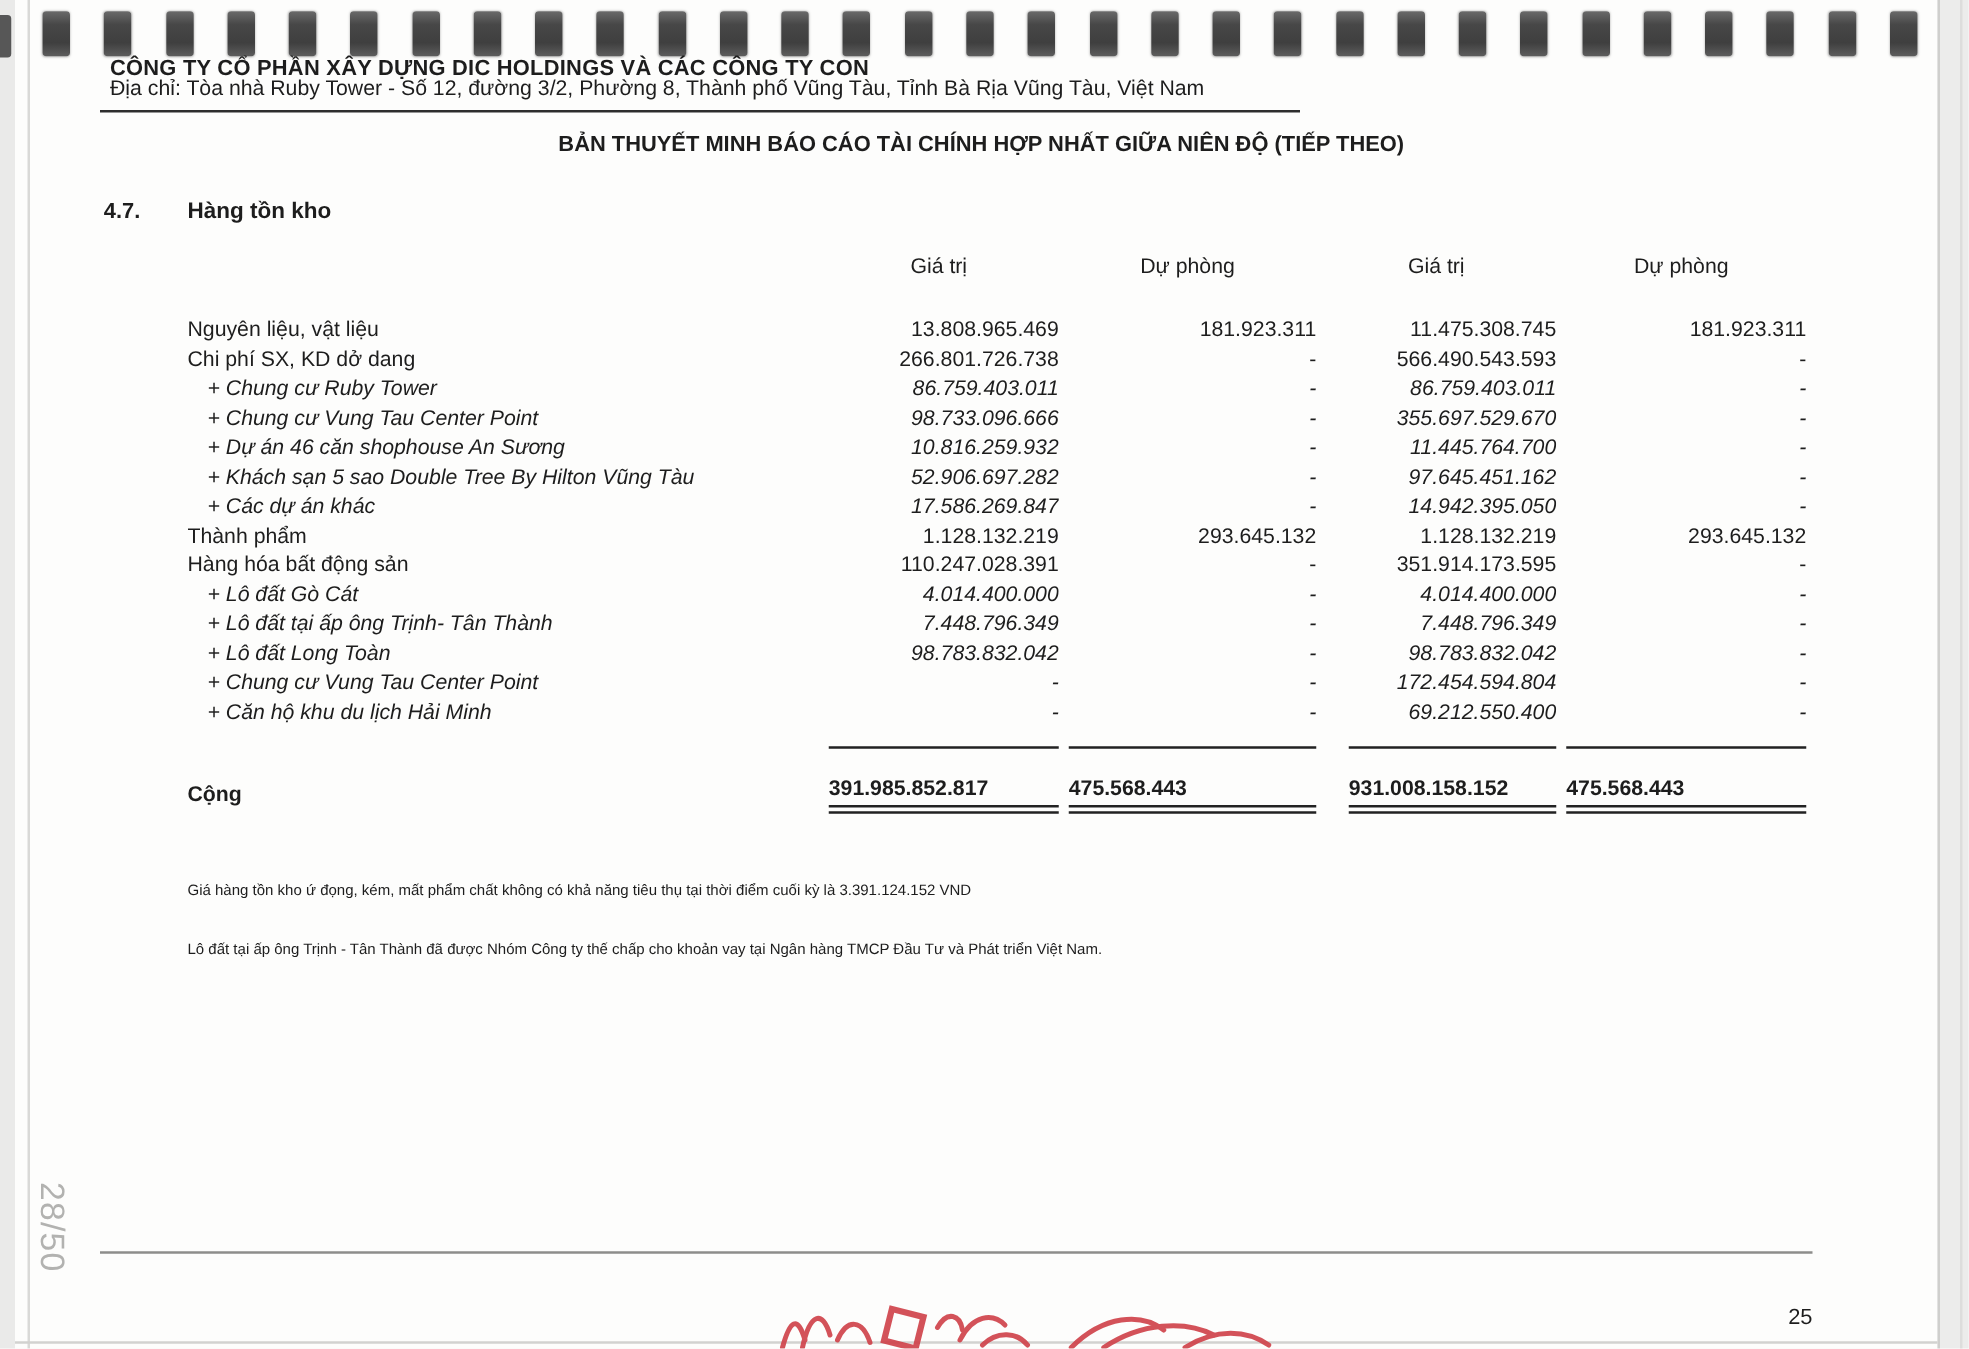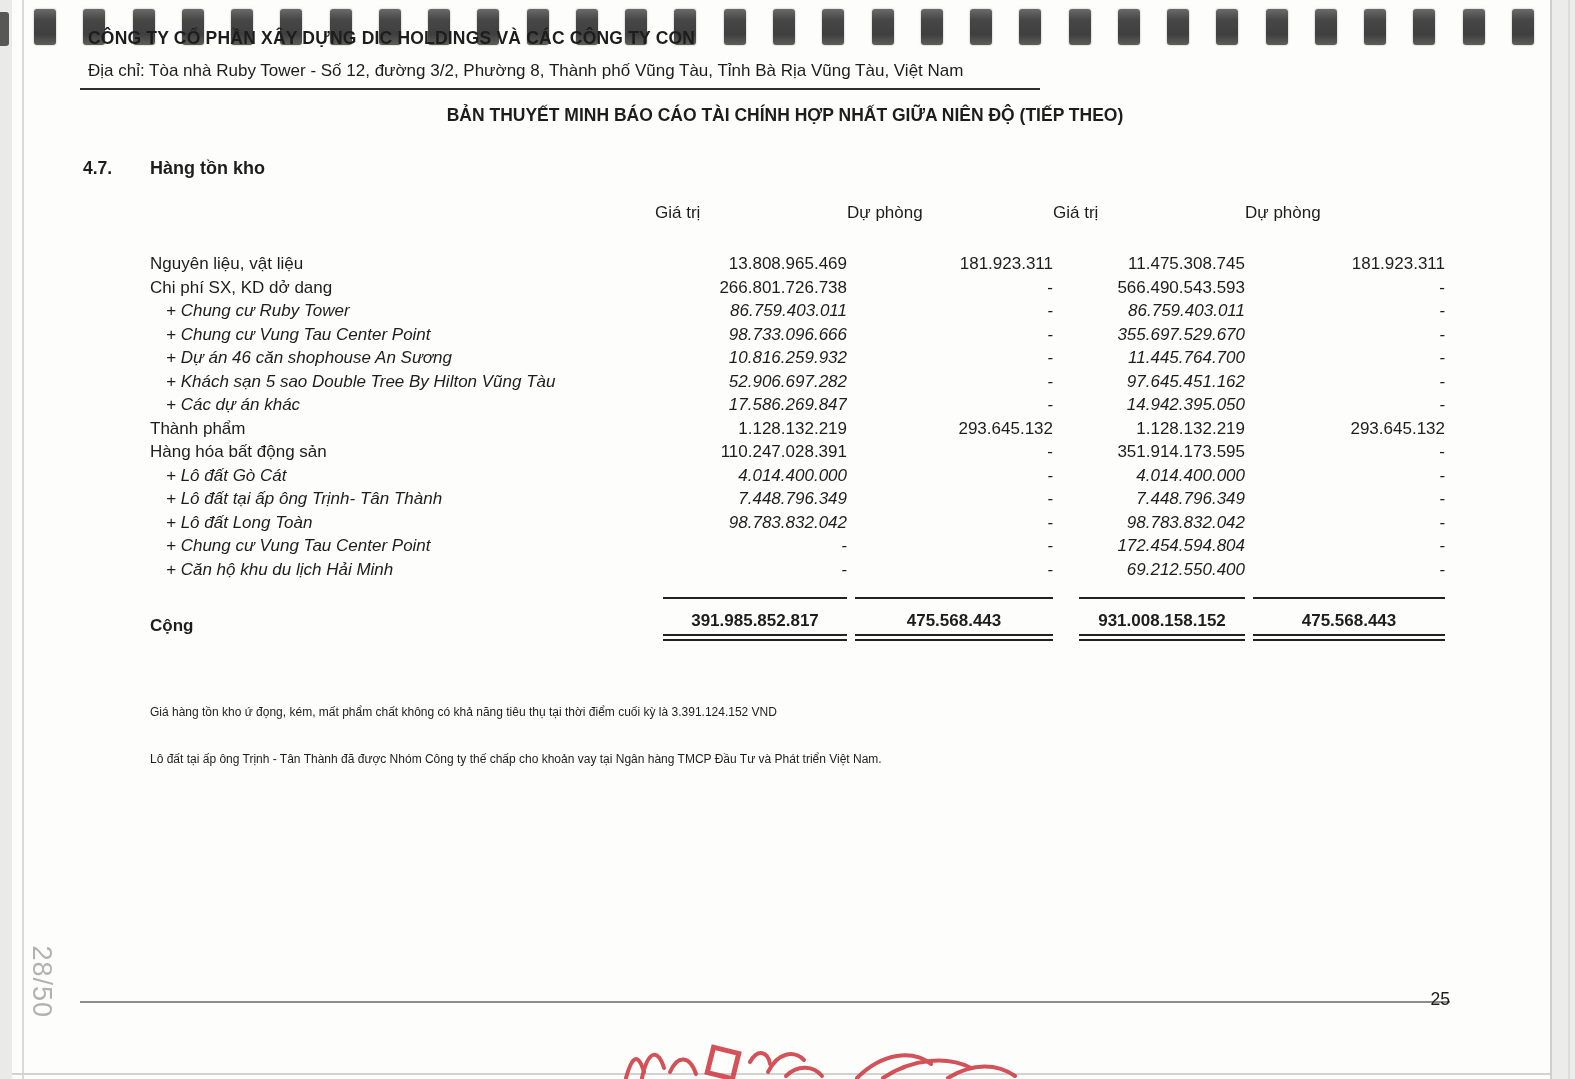--- a/index.html
+++ b/index.html
@@ -27,63 +27,63 @@
     position:absolute;left:34px;top:8px;width:1500px;height:38px;
     display:flex;justify-content:space-between;align-items:center;
   }
   .hole{
     width:22px;height:36px;border-radius:3px;
     background:linear-gradient(180deg,#6a6a6a 0%,#474747 30%,#3f3f3f 70%,#5d5d5d 100%);
     box-shadow:0 0 2px rgba(0,0,0,.35);
   }
   .hole-partial{position:absolute;left:0;top:12px;width:9px;height:34px;background:#575757;border-radius:0 3px 3px 0;}
 
-  .company-name{position:absolute;left:88px;top:28px;font-size:17.5px;font-weight:bold;letter-spacing:.2px;}
+  .company-name{position:absolute;left:88px;top:44px;font-size:17.5px;font-weight:bold;letter-spacing:.2px;}
   .address-line{
     position:absolute;left:80px;top:61px;width:952px;
     font-size:17px;padding-left:8px;padding-bottom:7px;
     border-bottom:2px solid #2e2e2e;
   }
   .report-title{position:absolute;left:20px;top:105px;width:1530px;text-align:center;font-size:17.5px;font-weight:bold;}
 
   .section-number{position:absolute;left:83px;top:158px;font-size:17.5px;font-weight:bold;}
   .section-title{position:absolute;left:150px;top:158px;font-size:18px;font-weight:bold;}
 
   
   .inv-table-wrap{position:absolute;left:150px;top:198px;width:1295px;}
   table.inv{border-collapse:collapse;table-layout:fixed;width:1295px;font-size:17px;color:#1d1d1d;}
   table.inv td{padding:0;vertical-align:bottom;}
   .grp-cell{text-align:center;}
   .grp-inner{border-bottom:2.5px solid #262626;padding-bottom:3px;}
   .grp-inner.gap-left{margin-left:14px;}
   .grp-date{font-weight:bold;line-height:24px;}
   .grp-vnd{font-weight:bold;line-height:21px;}
-  .subhead td{line-height:30px;text-align:left;}
+  .subhead td{line-height:30px;text-align:center;}
   .spacer-row td{height:24px;}
   .num{text-align:right;white-space:nowrap;}
   tr.body-row td{line-height:23.5px;white-space:nowrap;overflow:hidden;}
   tr.body-row.sub td{font-style:italic;}
   tr.body-row.sub td.lbl{padding-left:16px;font-style:italic;}
   .total-spacer td{height:16px;}
   tr.total-row td{font-weight:bold;}
   .tseg{
     border-top:2.5px solid #222;
     border-bottom:7px double #222;
-    padding:12px 0 3px 0;
-    text-align:center;margin-left:8px;
+    padding:22px 0 3px 0;
+    text-align:left;margin-left:8px;
   }
   .tseg.big-gap{margin-left:26px;}
   .total-label{line-height:30px;}
 
   .note{position:absolute;left:150px;width:1270px;font-size:12px;}
   .note-1{top:705px;}
   .note-2{top:752px;}
 
   .footer-rule{position:absolute;left:80px;top:1001px;width:1370px;height:2px;background:#8d8d8b;}
-  .page-number{position:absolute;left:1380px;top:989px;width:70px;text-align:right;font-size:17.5px;}
+  .page-number{position:absolute;left:1380px;top:1043px;width:70px;text-align:right;font-size:17.5px;}
   .sheet-number{
     position:absolute;left:-4px;top:975px;width:90px;
     color:#b2b2b0;font-size:27px;letter-spacing:1px;
     transform:rotate(90deg);
   }
   .stamp{position:absolute;}
   .stamp-a{left:618px;top:1042px;}
   .stamp-b{left:853px;top:1050px;}
 </style>
 </head>

